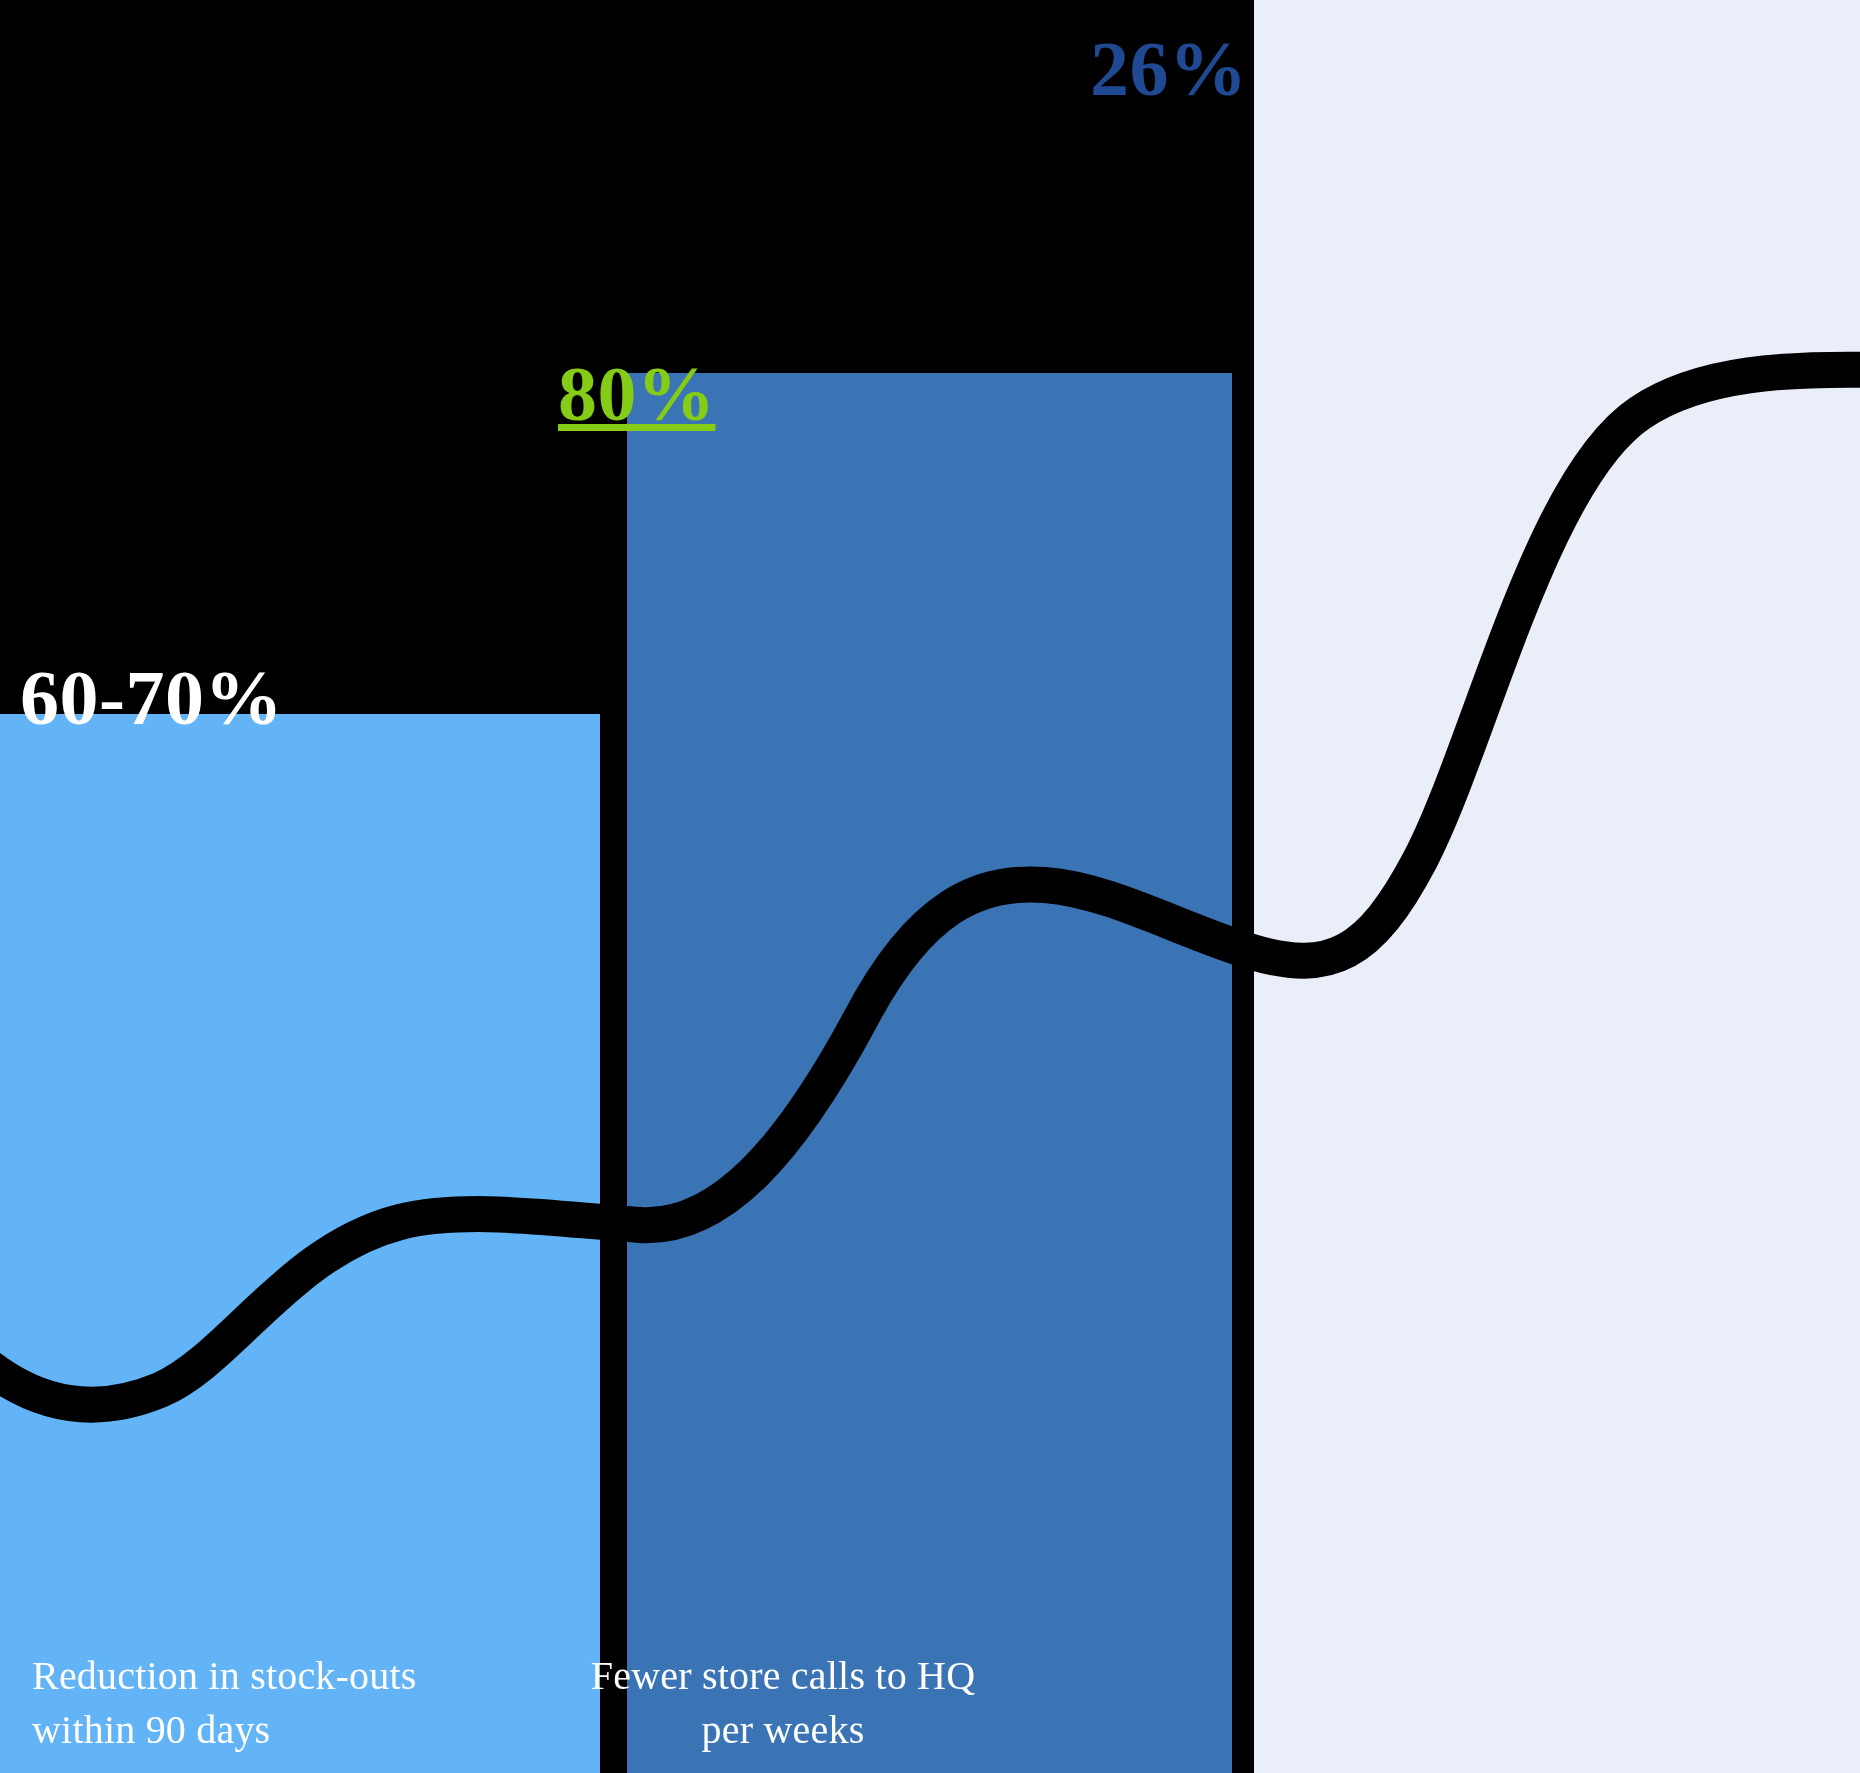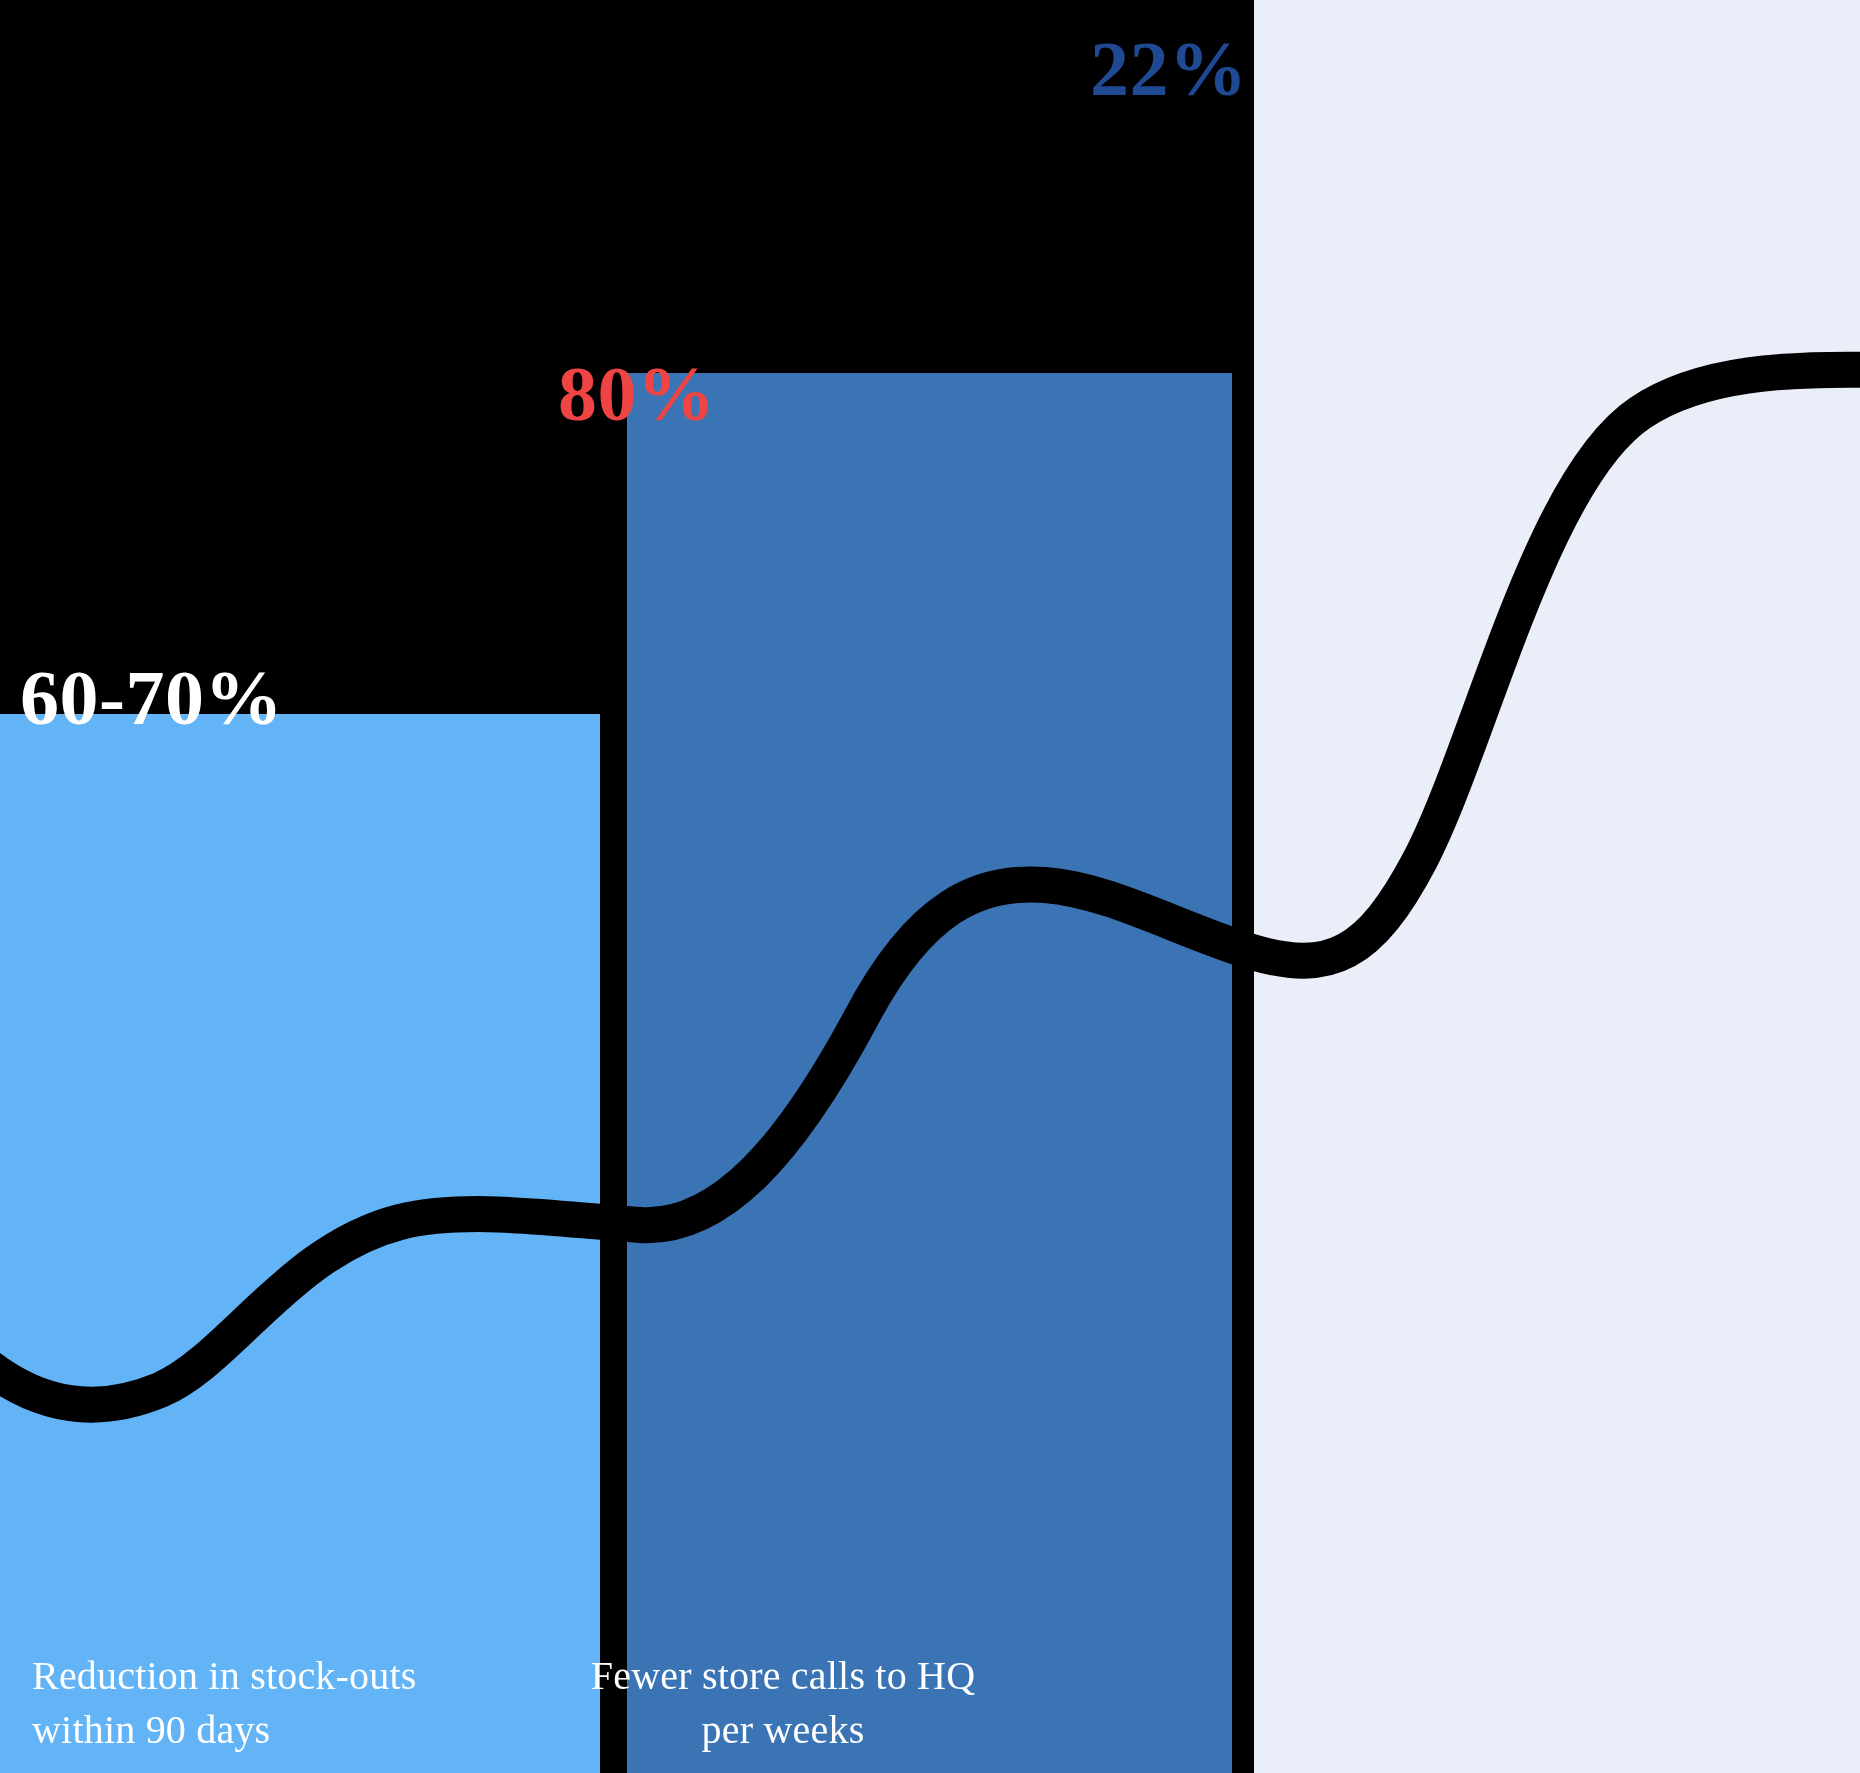--- a/index.html
+++ b/index.html
@@ -55,21 +55,22 @@
   #pct-1 {
     left: 20px;
     top: 659px;
     font-size: 78px;
     color: #FFFFFF;
   }
   #pct-2 {
     left: 558px;
     top: 355px;
     font-size: 78px;
-    color: #ef4444;
+    color: #84cc16;
+    text-decoration: underline;
   }
   #pct-3 {
     left: 1090px;
     top: 30px;
     font-size: 78px;
     color: #1F4A93;
   }
 
   
   .caption {
@@ -127,20 +128,20 @@
              C 720 1230, 790 1150, 860 1020
              C 920 905, 980 880, 1045 885
              C 1110 890, 1180 930, 1252 952
              C 1330 975, 1370 955, 1420 860
              C 1480 745, 1540 480, 1640 413
              C 1700 372, 1790 368, 1880 370" fill="none" stroke="#000000" stroke-width="36" stroke-linecap="round" stroke-linejoin="round"></path>
   </svg>
 
   <div class="pct" id="pct-1">60-70%</div>
   <div class="pct" id="pct-2">80%</div>
-  <div class="pct" id="pct-3">22%</div>
+  <div class="pct" id="pct-3">26%</div>
 
   <div class="caption" id="caption-1">Reduction in stock-outs
 within 90 days</div>
   <div class="caption" id="caption-2">Fewer store calls to HQ
 per weeks</div>
 
 </div>
 
 </body></html>

